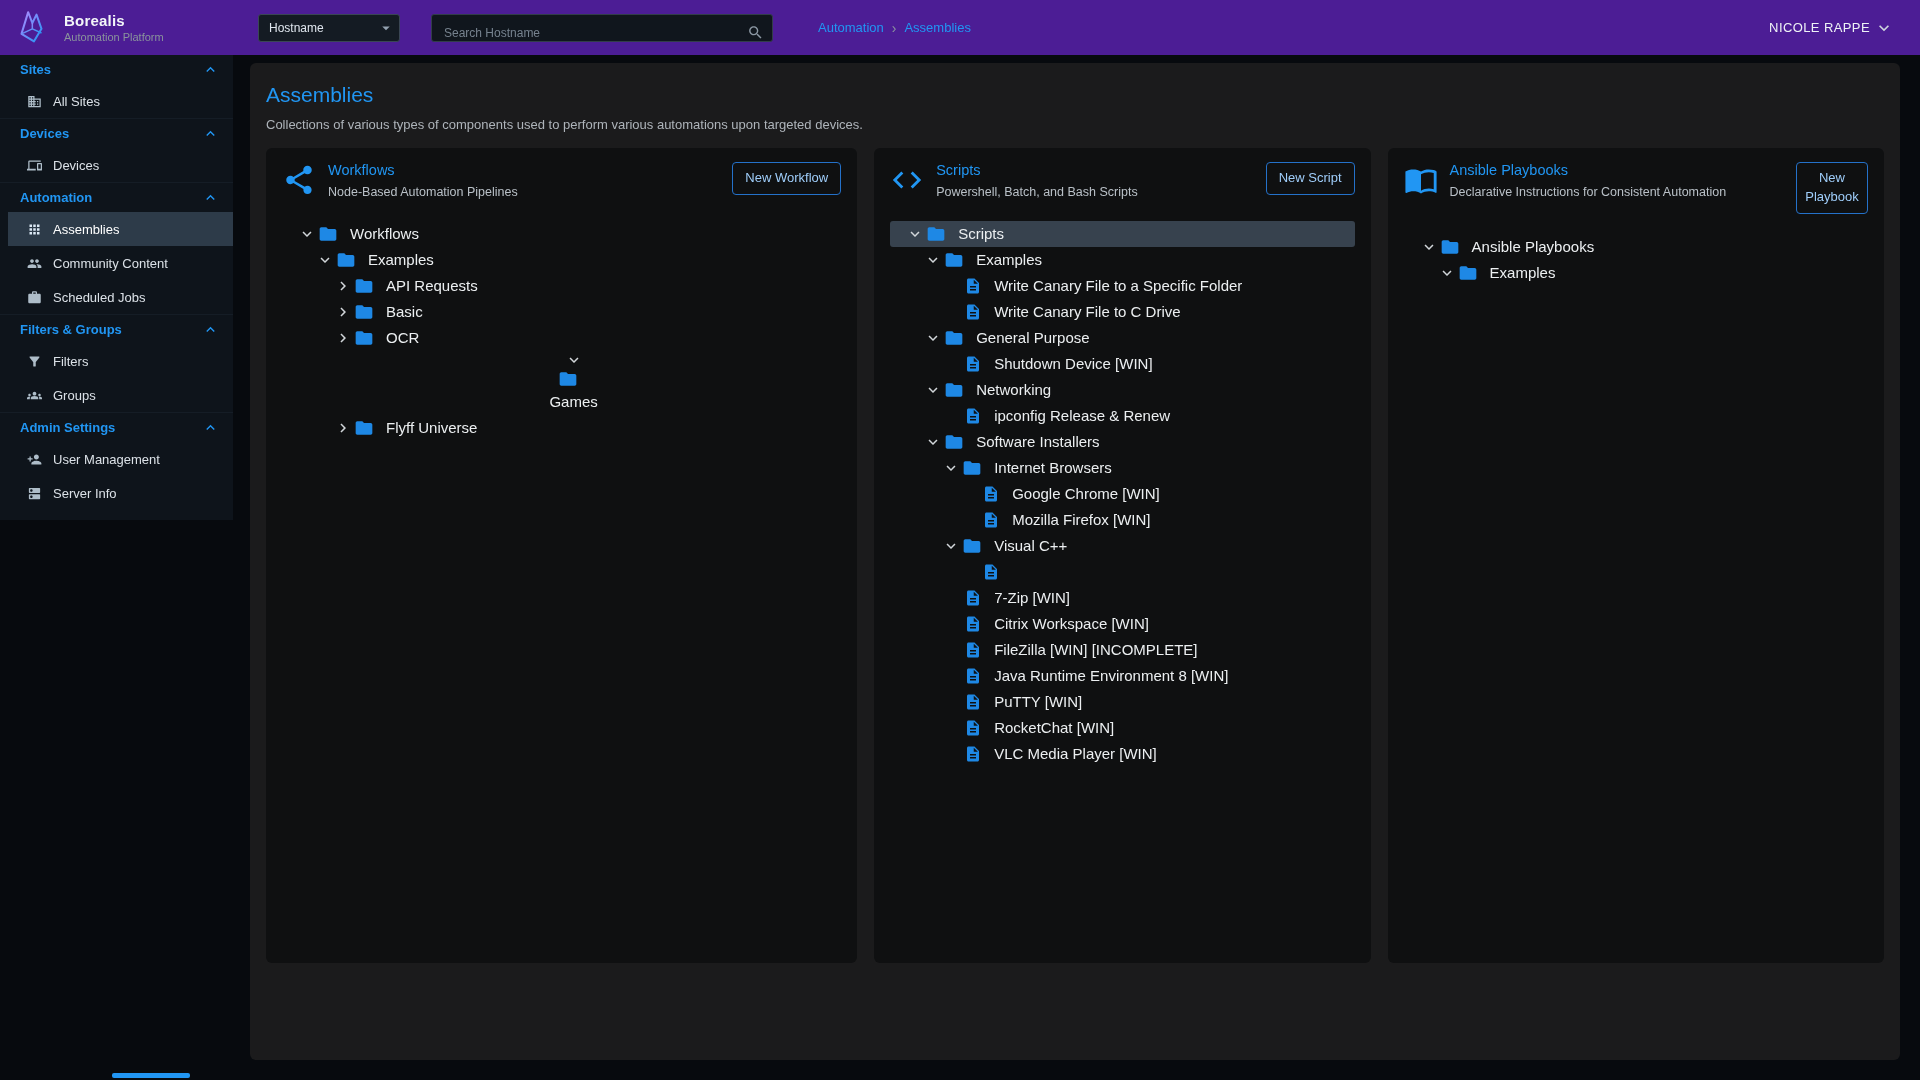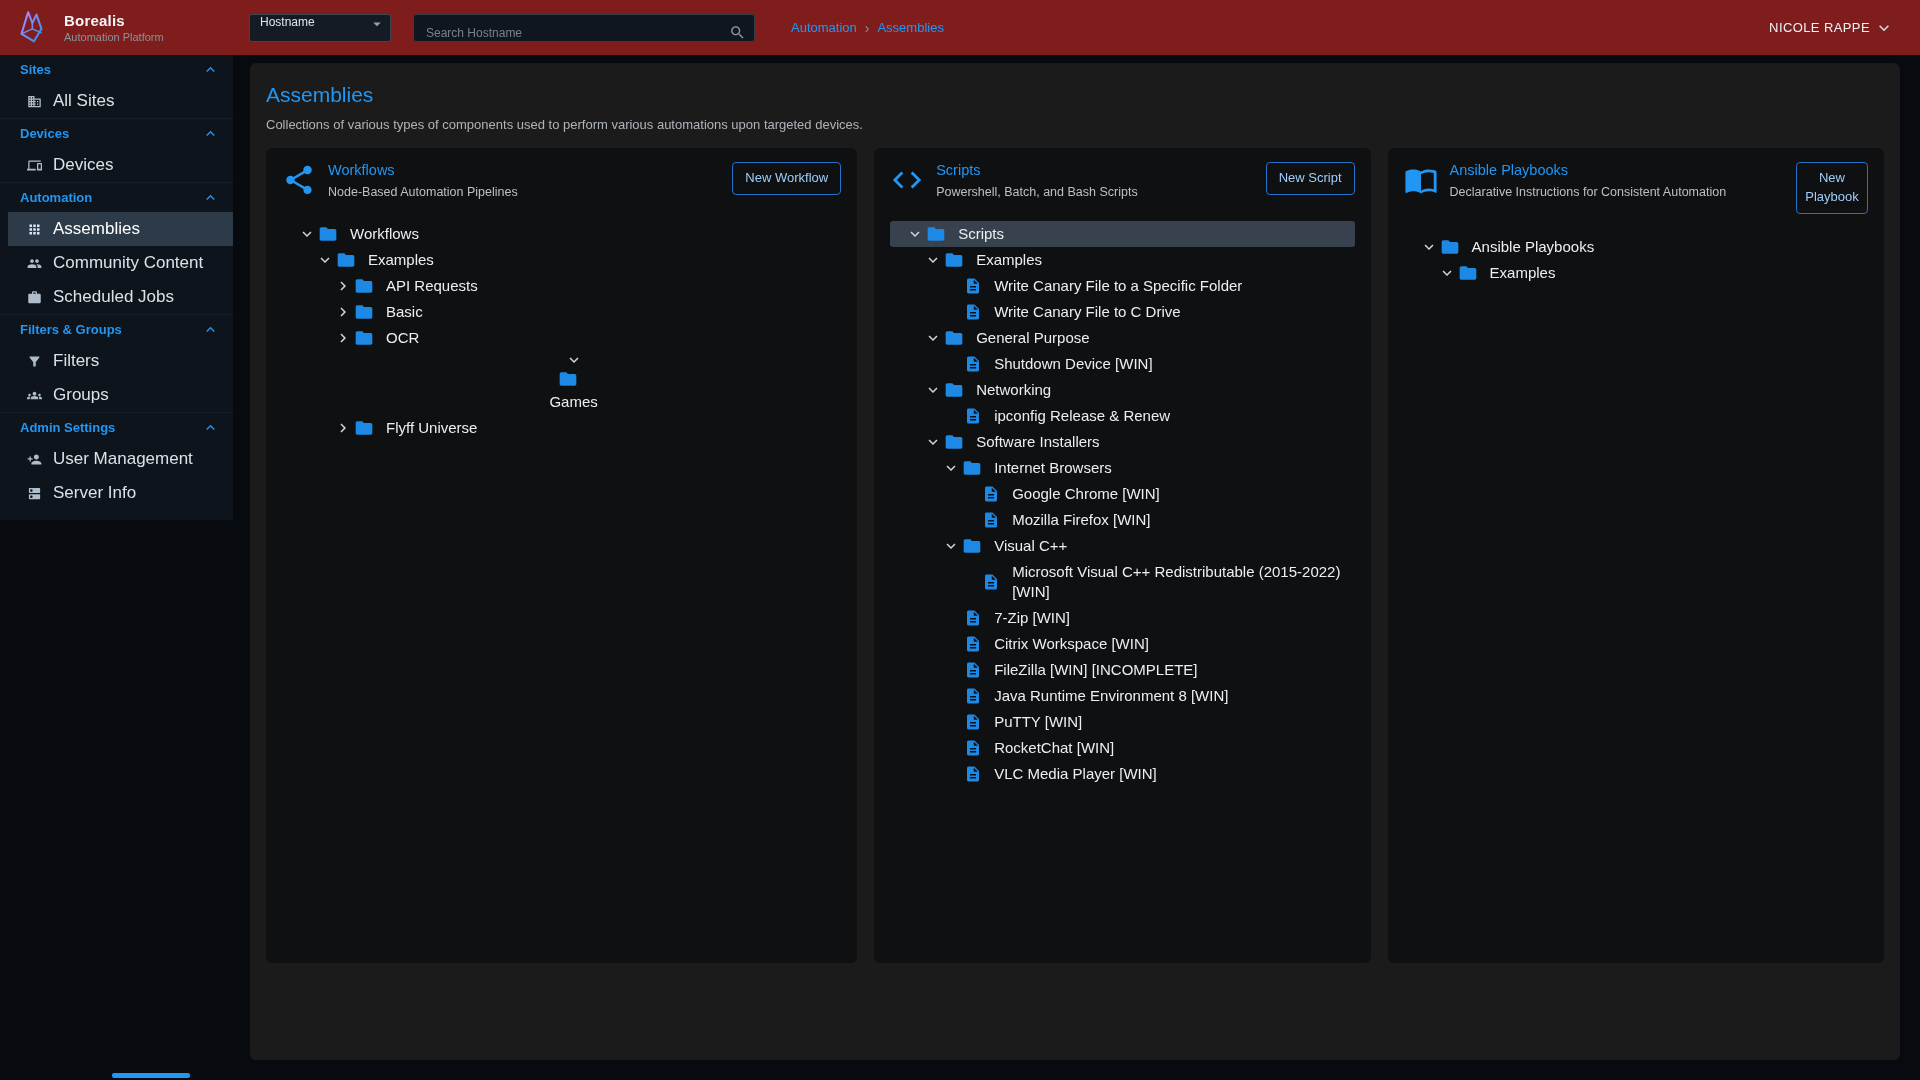--- a/index.html
+++ b/index.html
@@ -8,30 +8,30 @@
     background: #070a0e;
     font-family: "Liberation Sans", sans-serif;
     color: #e6e9ec;
     position: relative;
   }
   svg { display: block; }
 
   
   .topbar {
     position: absolute; top: 0; left: 0; right: 0; height: 55px;
-    background: #7f1d1d;
-    display: flex; align-items: center;
+    background: #4c1d95;
+    display: flex; align-items: center; gap: 9px;
   }
   .brand-block { width: 233px; display: flex; align-items: center; gap: 10px; padding-left: 14px; flex: none; }
   .brand-text .brand-name { font-size: 15px; font-weight: bold; color: #f2f5f8; letter-spacing: .2px; }
   .brand-text .brand-tagline { font-size: 11px; color: #8a939c; margin-top: 2px; }
   .hostname-select {
     margin-left: 16px; width: 142px; height: 28px; flex: none;
     background: #141b23; border: 1px solid #3a4654; border-radius: 3px;
-    display: flex; justify-content: space-between;
+    display: flex; align-items: center; justify-content: space-between;
     padding: 0 4px 0 10px; font-size: 12px; color: #dfe6ee; cursor: pointer;
   }
   .hostname-select .caret { color: #93a1b0; }
   .search-box {
     margin-left: 22px; width: 342px; height: 28px; flex: none;
     background: #10161d; border: 1px solid #323d49; border-radius: 3px;
     display: flex; align-items: flex-end; padding: 0 8px 0 10px;
   }
   .search-box input {
     flex: 1; background: transparent; border: none; outline: none;
@@ -55,21 +55,21 @@
   .sb-section { border-top: 1px solid #151d26; padding-left: 8px; }
   .sb-section:first-child { border-top: none; }
   .sb-section-header {
     height: 29px; display: flex; align-items: center;
     padding: 0 14px 0 12px; cursor: pointer;
   }
   .sb-section-header .sb-section-label { color: #2196f3; font-size: 13px; font-weight: 600; }
   .sb-section-header .sb-collapse { margin-left: auto; color: #2196f3; }
   .sb-item {
     height: 34px; display: flex; align-items: center; gap: 10px;
-    padding: 0 12px 0 19px; font-size: 17px; color: #dbe1e7; cursor: pointer;
+    padding: 0 12px 0 19px; font-size: 13px; color: #dbe1e7; cursor: pointer;
   }
   .sb-item .sb-ic { color: #aebdc9; width: 16px; }
   .sb-item.selected { background: #2d3b49; color: #ffffff; }
   .sb-item.selected .sb-ic { color: #dce9f5; }
 
   
   .main-panel {
     position: absolute; top: 63px; left: 250px; right: 20px; bottom: 20px;
     background: #1b1b1c; border-radius: 6px; padding: 20px 16px 16px 16px;
     overflow: hidden;
@@ -572,21 +572,20 @@
             </span>
             <span class="tree-label">Visual C++</span>
           </div>
           <div class="tree-row" style="padding-left: 68px;">
             <span class="tree-chevron"></span>
             <span class="tree-icon file-ic">
               <svg width="18" height="18" viewBox="0 0 24 24" fill="currentColor">
                 <path d="M14 2H6c-1.1 0-2 .9-2 2v16c0 1.1.9 2 2 2h12c1.1 0 2-.9 2-2V8l-6-6zm2 16H8v-2h8v2zm0-4H8v-2h8v2zm-3-5V3.5L18.5 9H13z"></path>
               </svg>
             </span>
-            <span class="tree-label">Microsoft Visual C++ Redistributable (2015-2022) [WIN]</span>
           </div>
           <div class="tree-row" style="padding-left: 50px;">
             <span class="tree-chevron"></span>
             <span class="tree-icon file-ic">
               <svg width="18" height="18" viewBox="0 0 24 24" fill="currentColor">
                 <path d="M14 2H6c-1.1 0-2 .9-2 2v16c0 1.1.9 2 2 2h12c1.1 0 2-.9 2-2V8l-6-6zm2 16H8v-2h8v2zm0-4H8v-2h8v2zm-3-5V3.5L18.5 9H13z"></path>
               </svg>
             </span>
             <span class="tree-label">7-Zip [WIN]</span>
           </div>

